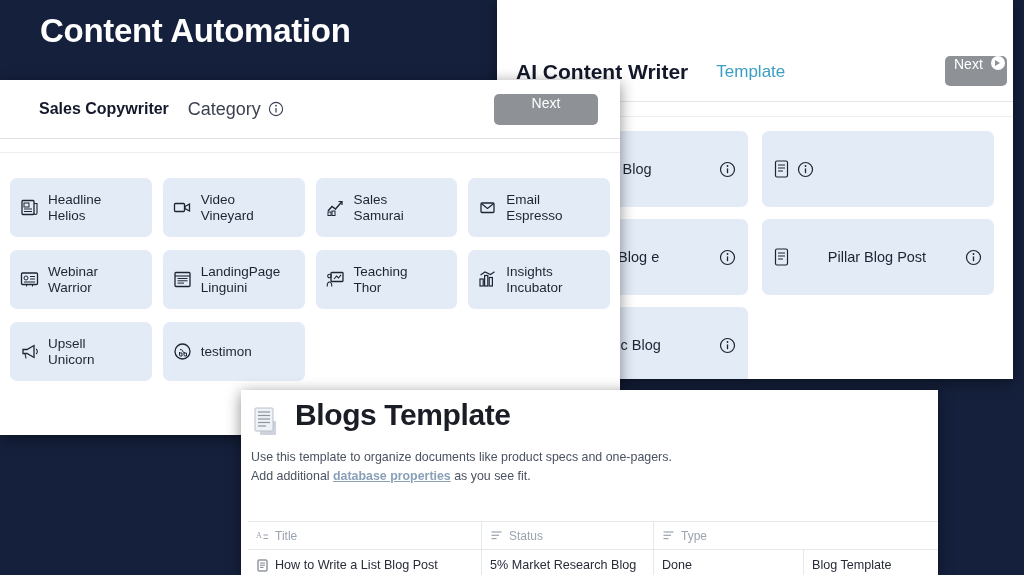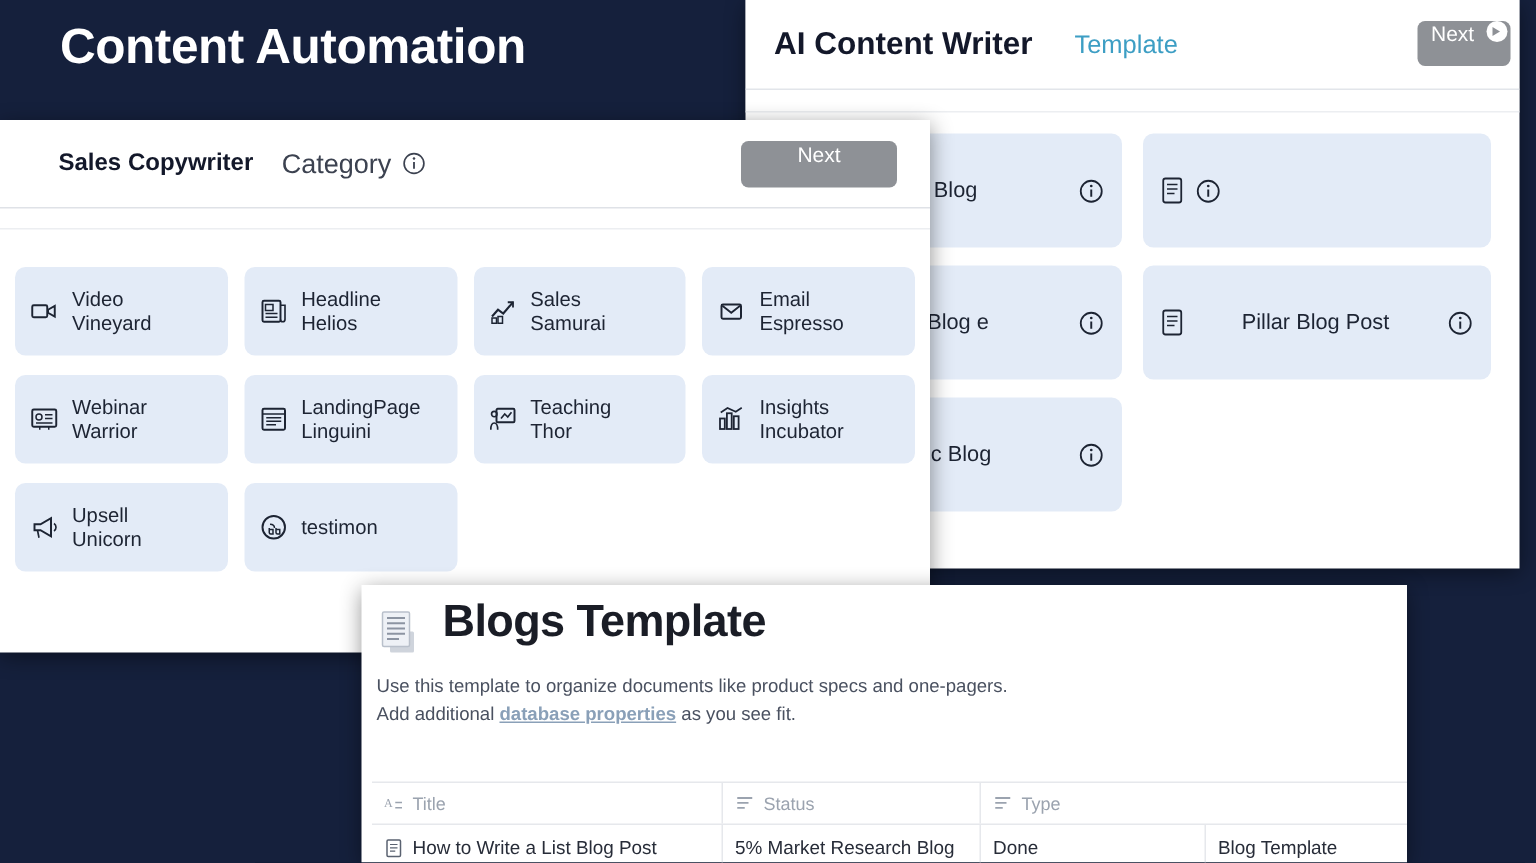--- a/index.html
+++ b/index.html
@@ -53,20 +53,21 @@
     left: 497px; top: 0;
     width: 516px; height: 379px;
   }
   #ai-panel .panel-head {
     height: 59px;
     display: flex;
     align-items: center;
     border-bottom: 1px solid #e2e5ea;
     position: relative;
     background: #fff;
+    margin-top: 42px;
   }
   #ai-panel .app-title {
     font-size: 21px;
     font-weight: bold;
     color: #13182a;
     margin-left: 19px;
     white-space: nowrap;
   }
   #ai-panel .section-label {
     font-size: 17px;
@@ -426,39 +427,39 @@
         <span>Next</span>
       </button>
     </div>
     <div class="sub-rule"></div>
 
     <div id="sc-grid">
 
       <div class="tool-card">
         <span class="tool-icon">
           <svg viewBox="0 0 19 19" width="19" height="19">
-              <rect x="1.5" y="5.5" width="10" height="8" rx="1" fill="none" stroke="#1d2433" stroke-width="1.3"></rect>
-              <path d="M12 8.5 L16.5 6 L16.5 13 L12 10.5 Z" fill="none" stroke="#1d2433" stroke-width="1.3"></path>
-            </svg>
-        </span>
-        <span class="tc-label">Video
-Vineyard</span>
-      </div>
-
-      <div class="tool-card">
-        <span class="tool-icon">
-          <svg viewBox="0 0 19 19" width="19" height="19">
               <rect x="2" y="2.5" width="12" height="14" rx="1" fill="none" stroke="#1d2433" stroke-width="1.3"></rect>
               <path d="M14 5.5 h3 v9.5 a1.5 1.5 0 0 1 -3 0" fill="none" stroke="#1d2433" stroke-width="1.1"></path>
               <rect x="4" y="5" width="5" height="4" fill="none" stroke="#1d2433" stroke-width="1"></rect>
               <line x1="4" y1="11" x2="12" y2="11" stroke="#1d2433" stroke-width="1"></line>
               <line x1="4" y1="13.5" x2="12" y2="13.5" stroke="#1d2433" stroke-width="1"></line>
             </svg>
         </span>
         <span class="tc-label">Headline Helios</span>
+      </div>
+
+      <div class="tool-card">
+        <span class="tool-icon">
+          <svg viewBox="0 0 19 19" width="19" height="19">
+              <rect x="1.5" y="5.5" width="10" height="8" rx="1" fill="none" stroke="#1d2433" stroke-width="1.3"></rect>
+              <path d="M12 8.5 L16.5 6 L16.5 13 L12 10.5 Z" fill="none" stroke="#1d2433" stroke-width="1.3"></path>
+            </svg>
+        </span>
+        <span class="tc-label">Video
+Vineyard</span>
       </div>
 
       <div class="tool-card">
         <span class="tool-icon">
           <svg viewBox="0 0 19 19" width="19" height="19">
               <polyline points="2,13 6,8.5 9.5,11 16,3.5" fill="none" stroke="#1d2433" stroke-width="1.4"></polyline>
               <polyline points="12.5,3.5 16,3.5 16,7" fill="none" stroke="#1d2433" stroke-width="1.2"></polyline>
               <rect x="2" y="14" width="3" height="3.5" fill="none" stroke="#1d2433" stroke-width="1"></rect>
               <rect x="6" y="13" width="3" height="4.5" fill="none" stroke="#1d2433" stroke-width="1"></rect>
             </svg>

